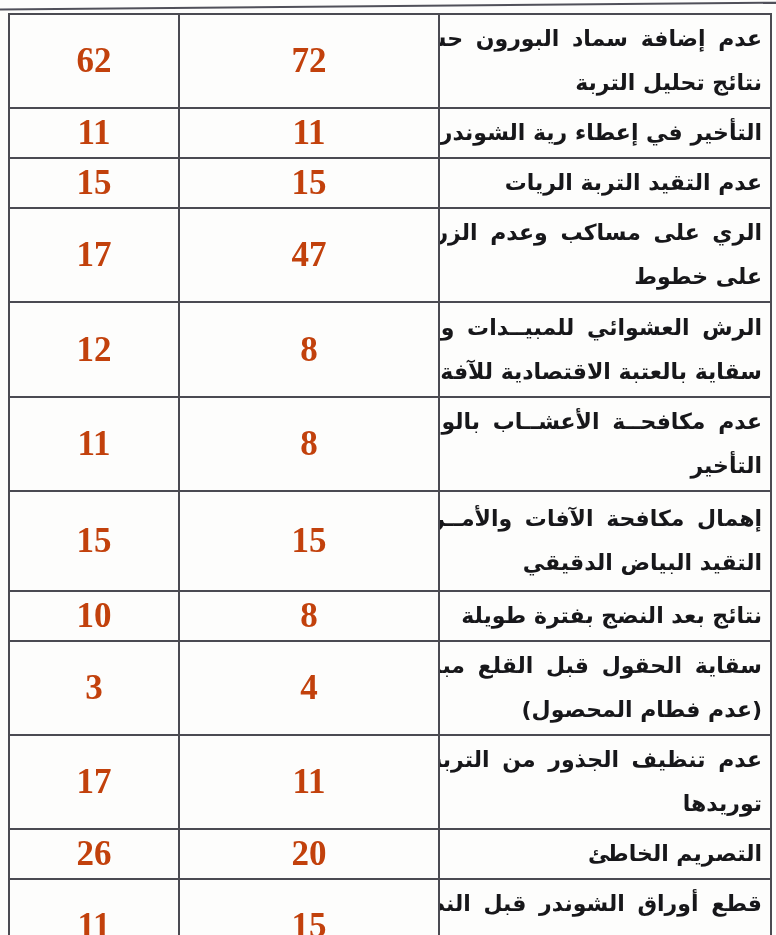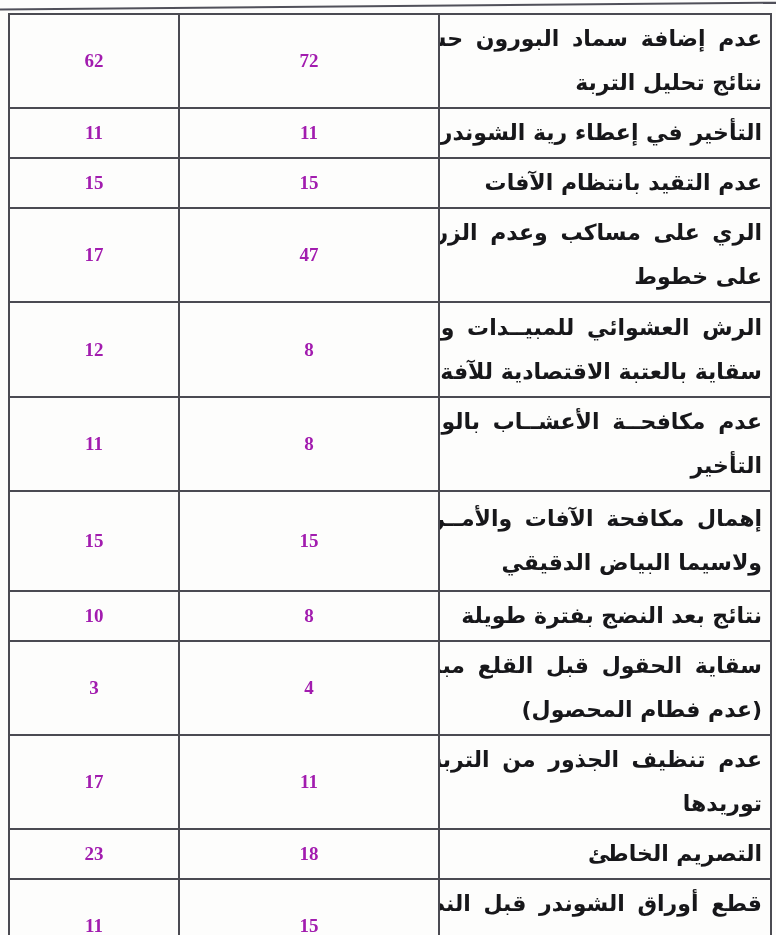--- a/index.html
+++ b/index.html
@@ -33,22 +33,22 @@
   }
   table.causes-table td {
     border: 2px solid #4b4b52;
     vertical-align: middle;
     overflow: hidden;
   }
   td.val {
     text-align: center;
     font-family: "Liberation Serif", "DejaVu Serif", serif;
     font-weight: bold;
-    font-size: 19px;
-    color: #a21caf;
+    font-size: 35px;
+    color: #c2410c;
   }
   td.cause {
     padding: 2px 8px 2px 6px;
     text-align: right;
     font-weight: bold;
     font-size: 22px;
     color: #17171a;
   }
   td.cause .line {
     display: block;
@@ -89,21 +89,21 @@
         <td class="cause">
           <span class="line">التأخير في إعطاء رية الشوندر</span>
 
         </td>
         <td class="val">11</td>
         <td class="val">11</td>
       </tr>
 
       <tr style="height:47px">
         <td class="cause">
-          <span class="line">عدم التقيد بانتظام الآفات</span>
+          <span class="line">عدم التقيد التربة الريات</span>
 
         </td>
         <td class="val">15</td>
         <td class="val">15</td>
       </tr>
 
       <tr style="height:86px">
         <td class="cause">
           <span class="line fill">الري على مساكب وعدم الزراعــة</span>
           <span class="line">على خطوط</span>
@@ -126,21 +126,21 @@
           <span class="line fill">عدم مكافحــة الأعشــاب بالوقــت</span>
           <span class="line">التأخير</span>
         </td>
         <td class="val">8</td>
         <td class="val">11</td>
       </tr>
 
       <tr style="height:100px">
         <td class="cause">
           <span class="line fill">إهمال مكافحة الآفات والأمــراض</span>
-          <span class="line">ولاسيما البياض الدقيقي</span>
+          <span class="line">التقيد البياض الدقيقي</span>
         </td>
         <td class="val">15</td>
         <td class="val">15</td>
       </tr>
 
       <tr style="height:40px">
         <td class="cause">
           <span class="line">نتائج بعد النضج بفترة طويلة</span>
 
         </td>
@@ -164,22 +164,22 @@
         </td>
         <td class="val">11</td>
         <td class="val">17</td>
       </tr>
 
       <tr style="height:43px">
         <td class="cause">
           <span class="line">التصريم الخاطئ</span>
 
         </td>
-        <td class="val">18</td>
-        <td class="val">23</td>
+        <td class="val">20</td>
+        <td class="val">26</td>
       </tr>
 
       <tr style="height:89px">
         <td class="cause">
           <span class="line fill">قطع أوراق الشوندر قبل النضــج</span>
           <span class="line">لتقديمها للحيوانات</span>
         </td>
         <td class="val">15</td>
         <td class="val">11</td>
       </tr>

